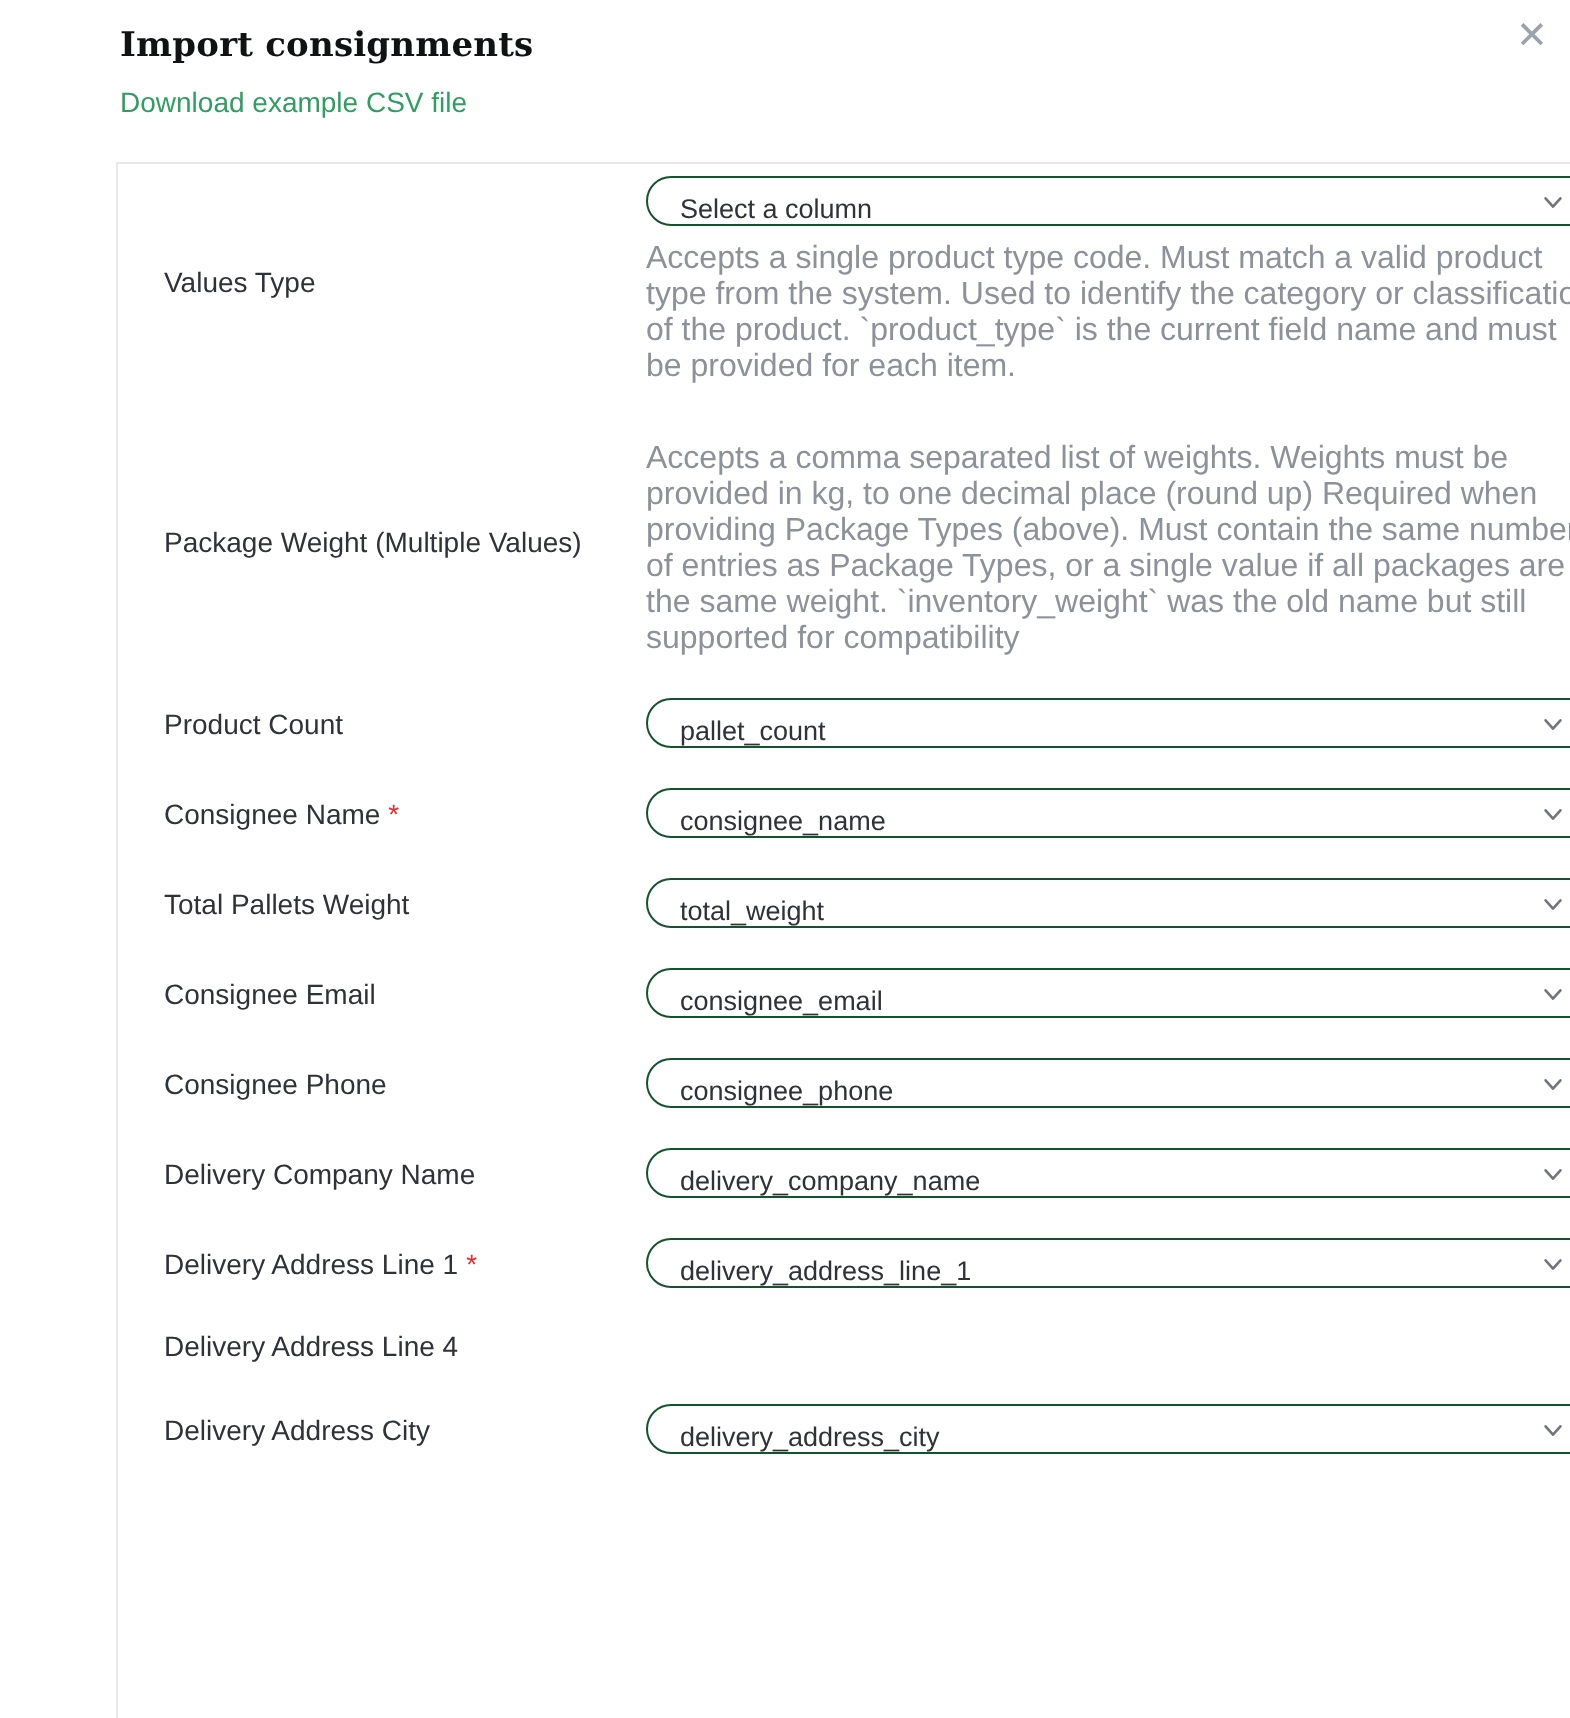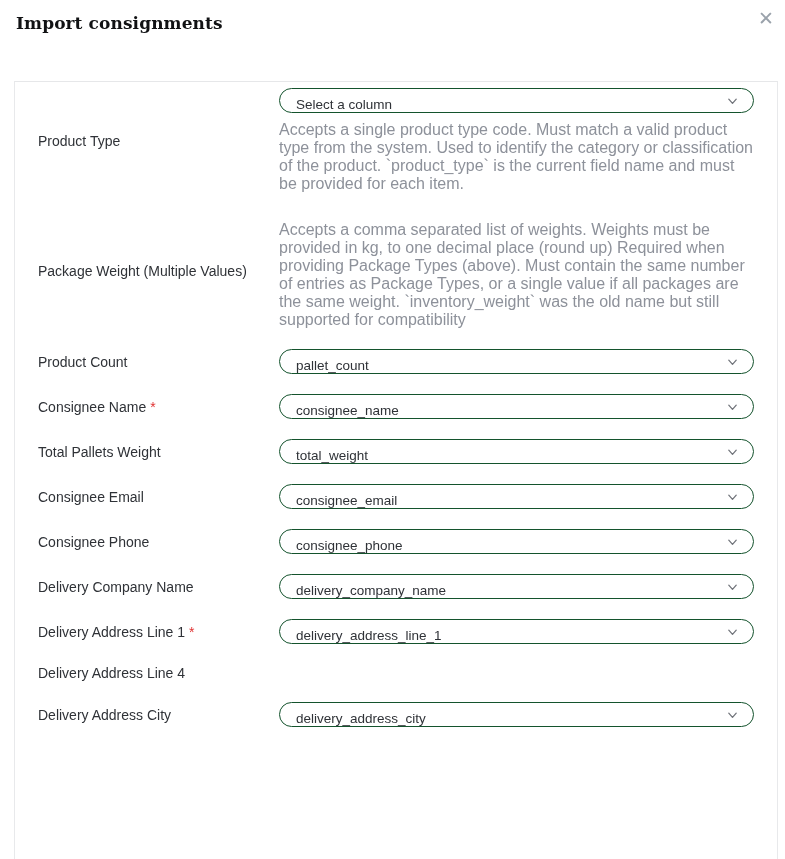--- a/index.html
+++ b/index.html
@@ -1,21 +1,21 @@
 <!DOCTYPE html>
 <html><head>
 <meta charset="utf-8">
 <style>
   * { margin: 0; padding: 0; box-sizing: border-box; }
   html, body {
     width: 785px; height: 859px; overflow: hidden;
     background: #ffffff;
     font-family: "Liberation Sans", "DejaVu Sans", sans-serif;
   }
-  .modal { width: 785px; height: 654px; position: relative; background: #fff; }
+  .modal { width: 785px; height: 654px; position: relative; background: #fff; padding-left: 44px; }
 
   
   .modal-header { position: relative; padding: 13px 16px 0 16px; height: 81px; }
   .modal-title {
     font-family: "DejaVu Serif", "Liberation Serif", serif;
     font-weight: bold; font-size: 17px; color: #111214; letter-spacing: 0.1px;
   }
   .download-link {
     display: inline-block; margin-top: 10px;
     font-size: 14px; color: #2f9e62; cursor: pointer; text-decoration: none;
@@ -72,27 +72,28 @@
     margin-top: 8px;
     font-size: 16px; line-height: 18px; color: #8d919a;
   }
 </style>
 </head>
 <body>
 
 <div class="modal">
   <div class="modal-header">
     <div class="modal-title">Import consignments</div>
+    <a class="download-link">Download example CSV file</a>
     <div class="close-btn">✕</div>
   </div>
 
   <div class="modal-body" id="form-body">
   <div class="form-row">
     <div class="field-label">
-      <span>Product Type</span>
+      <span>Values Type</span>
     </div>
     <div class="field-cell">
       <div class="select-box">
         <span class="select-value">Select a column</span>
         <svg class="chevron" viewBox="0 0 14 14">
           <polyline points="3,5 7,9.5 11,5" fill="none" stroke="#72757c" stroke-width="1.4" stroke-linecap="round" stroke-linejoin="round"></polyline>
         </svg>
       </div>
       <div class="field-description">Accepts a single product type code. Must match a valid product type from the system. Used to identify the category or classification of the product. `product_type` is the current field name and must be provided for each item.</div>
     </div>

